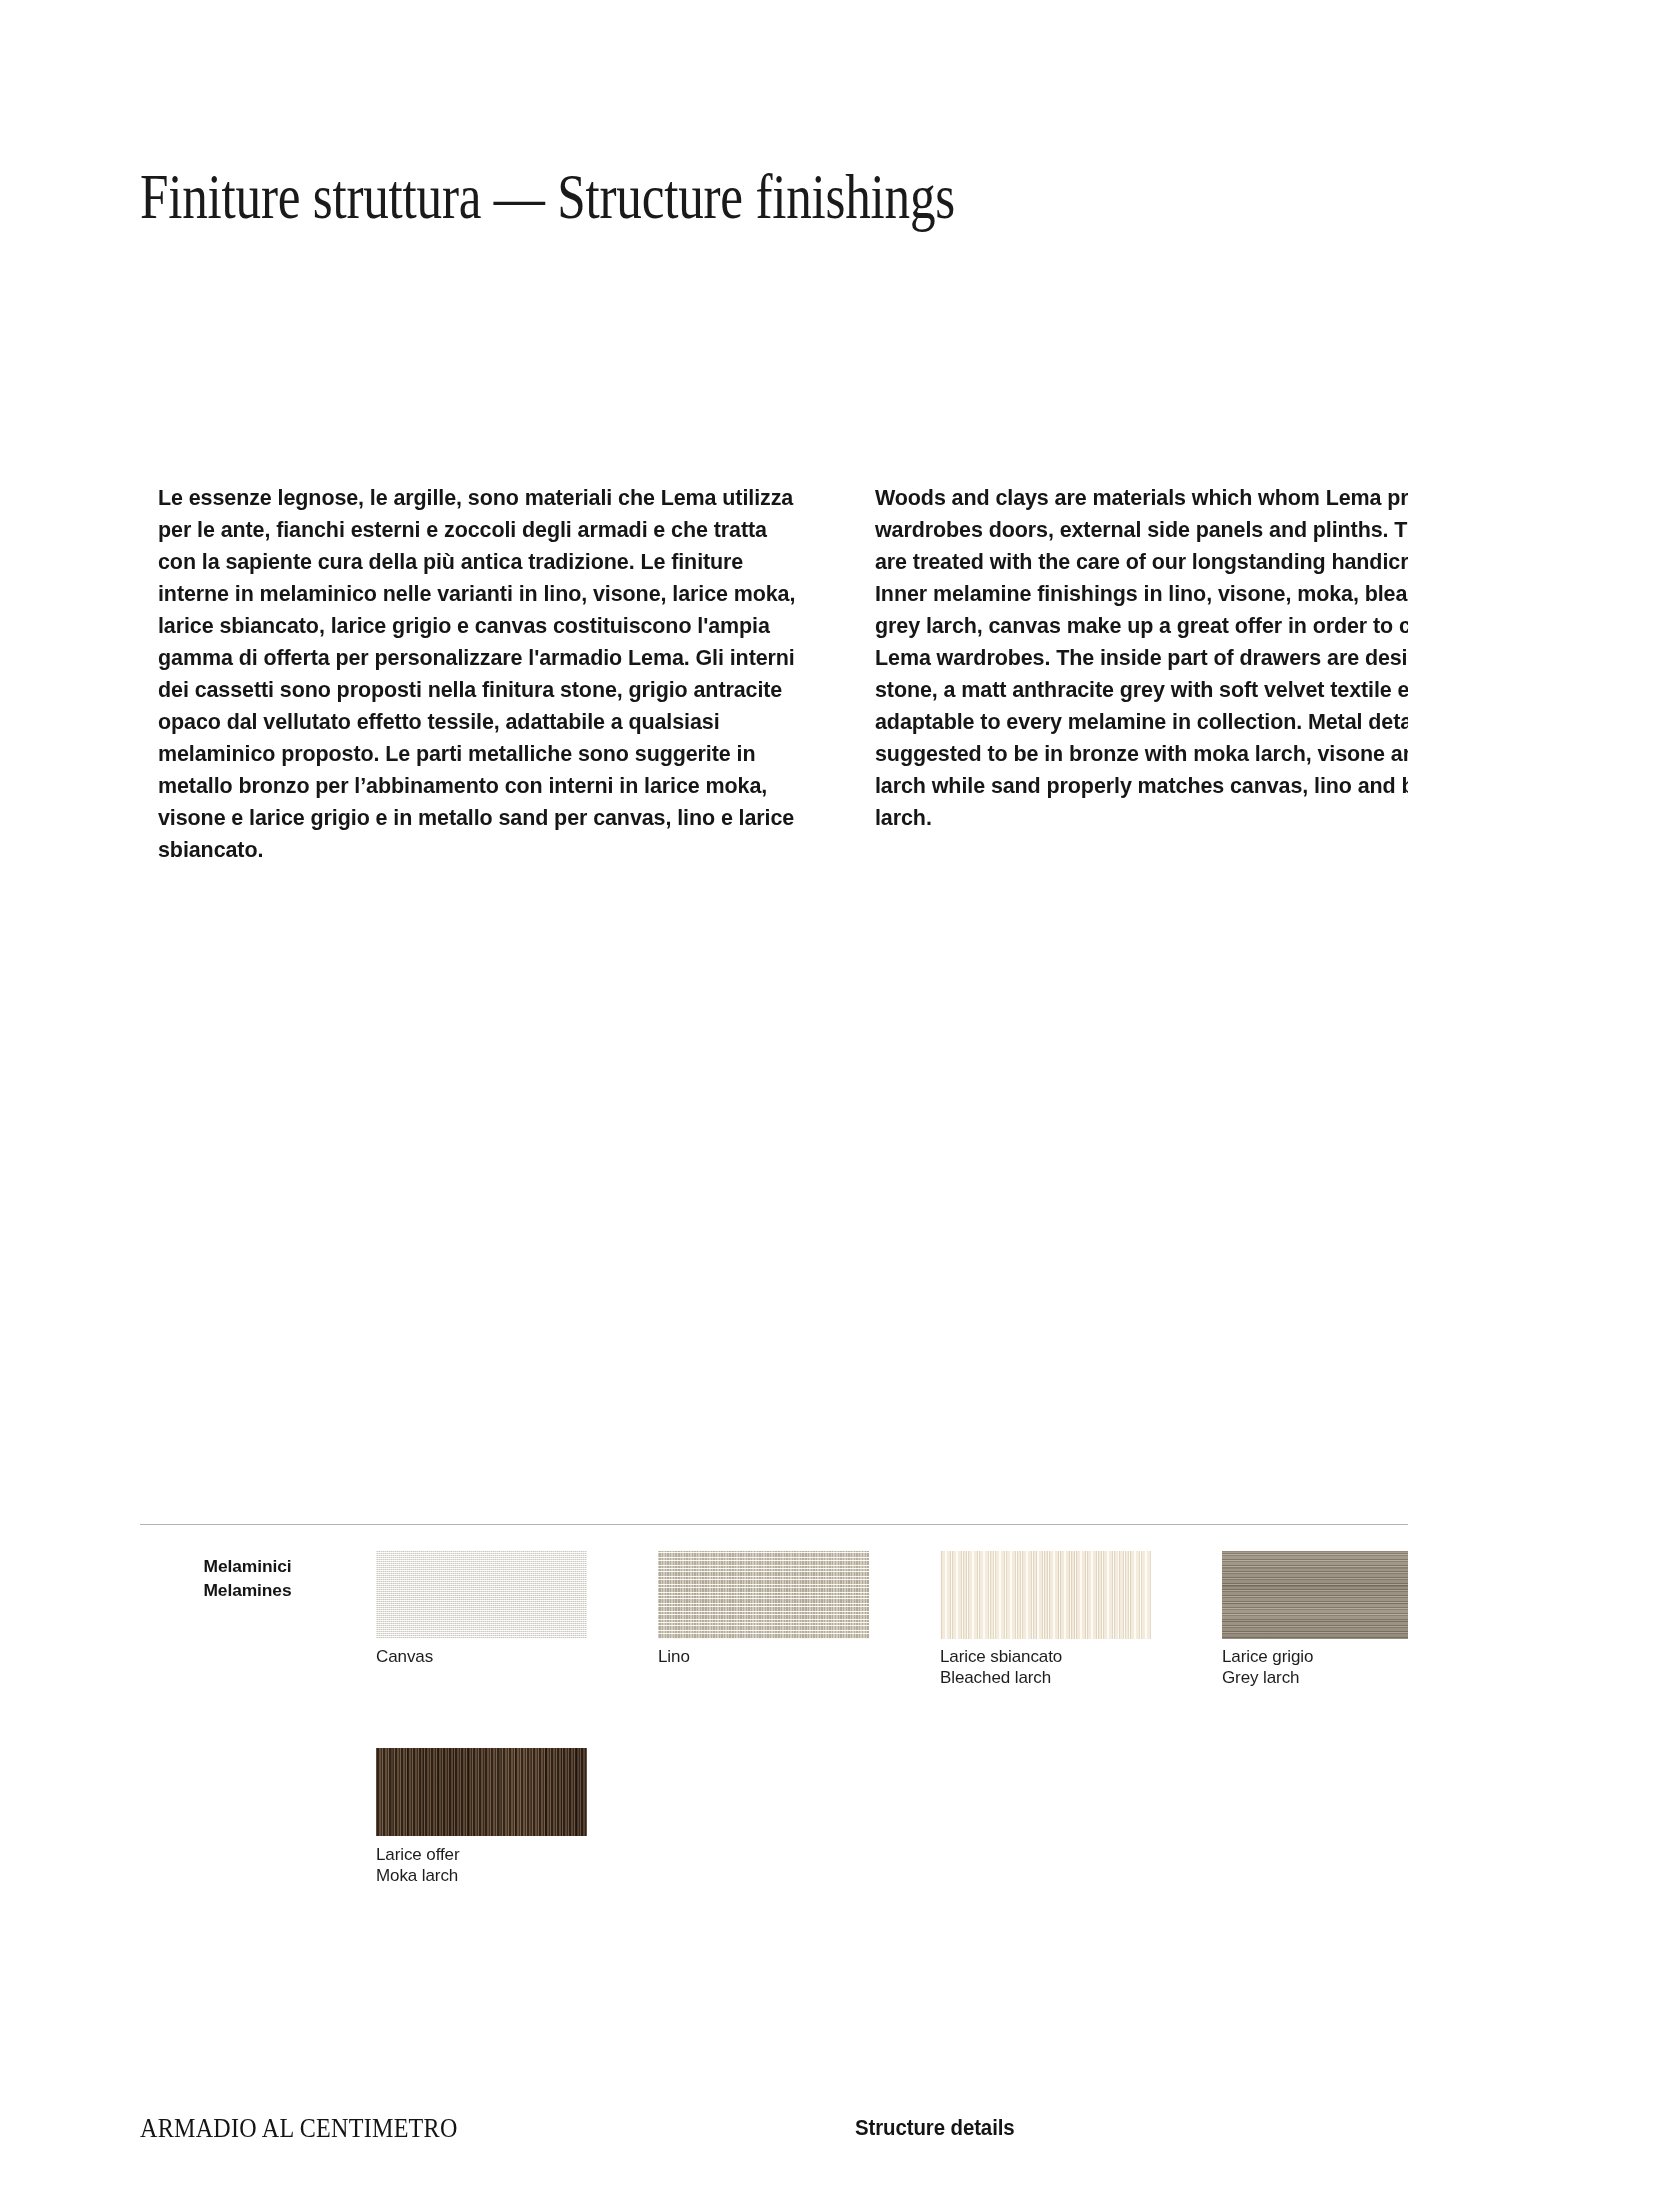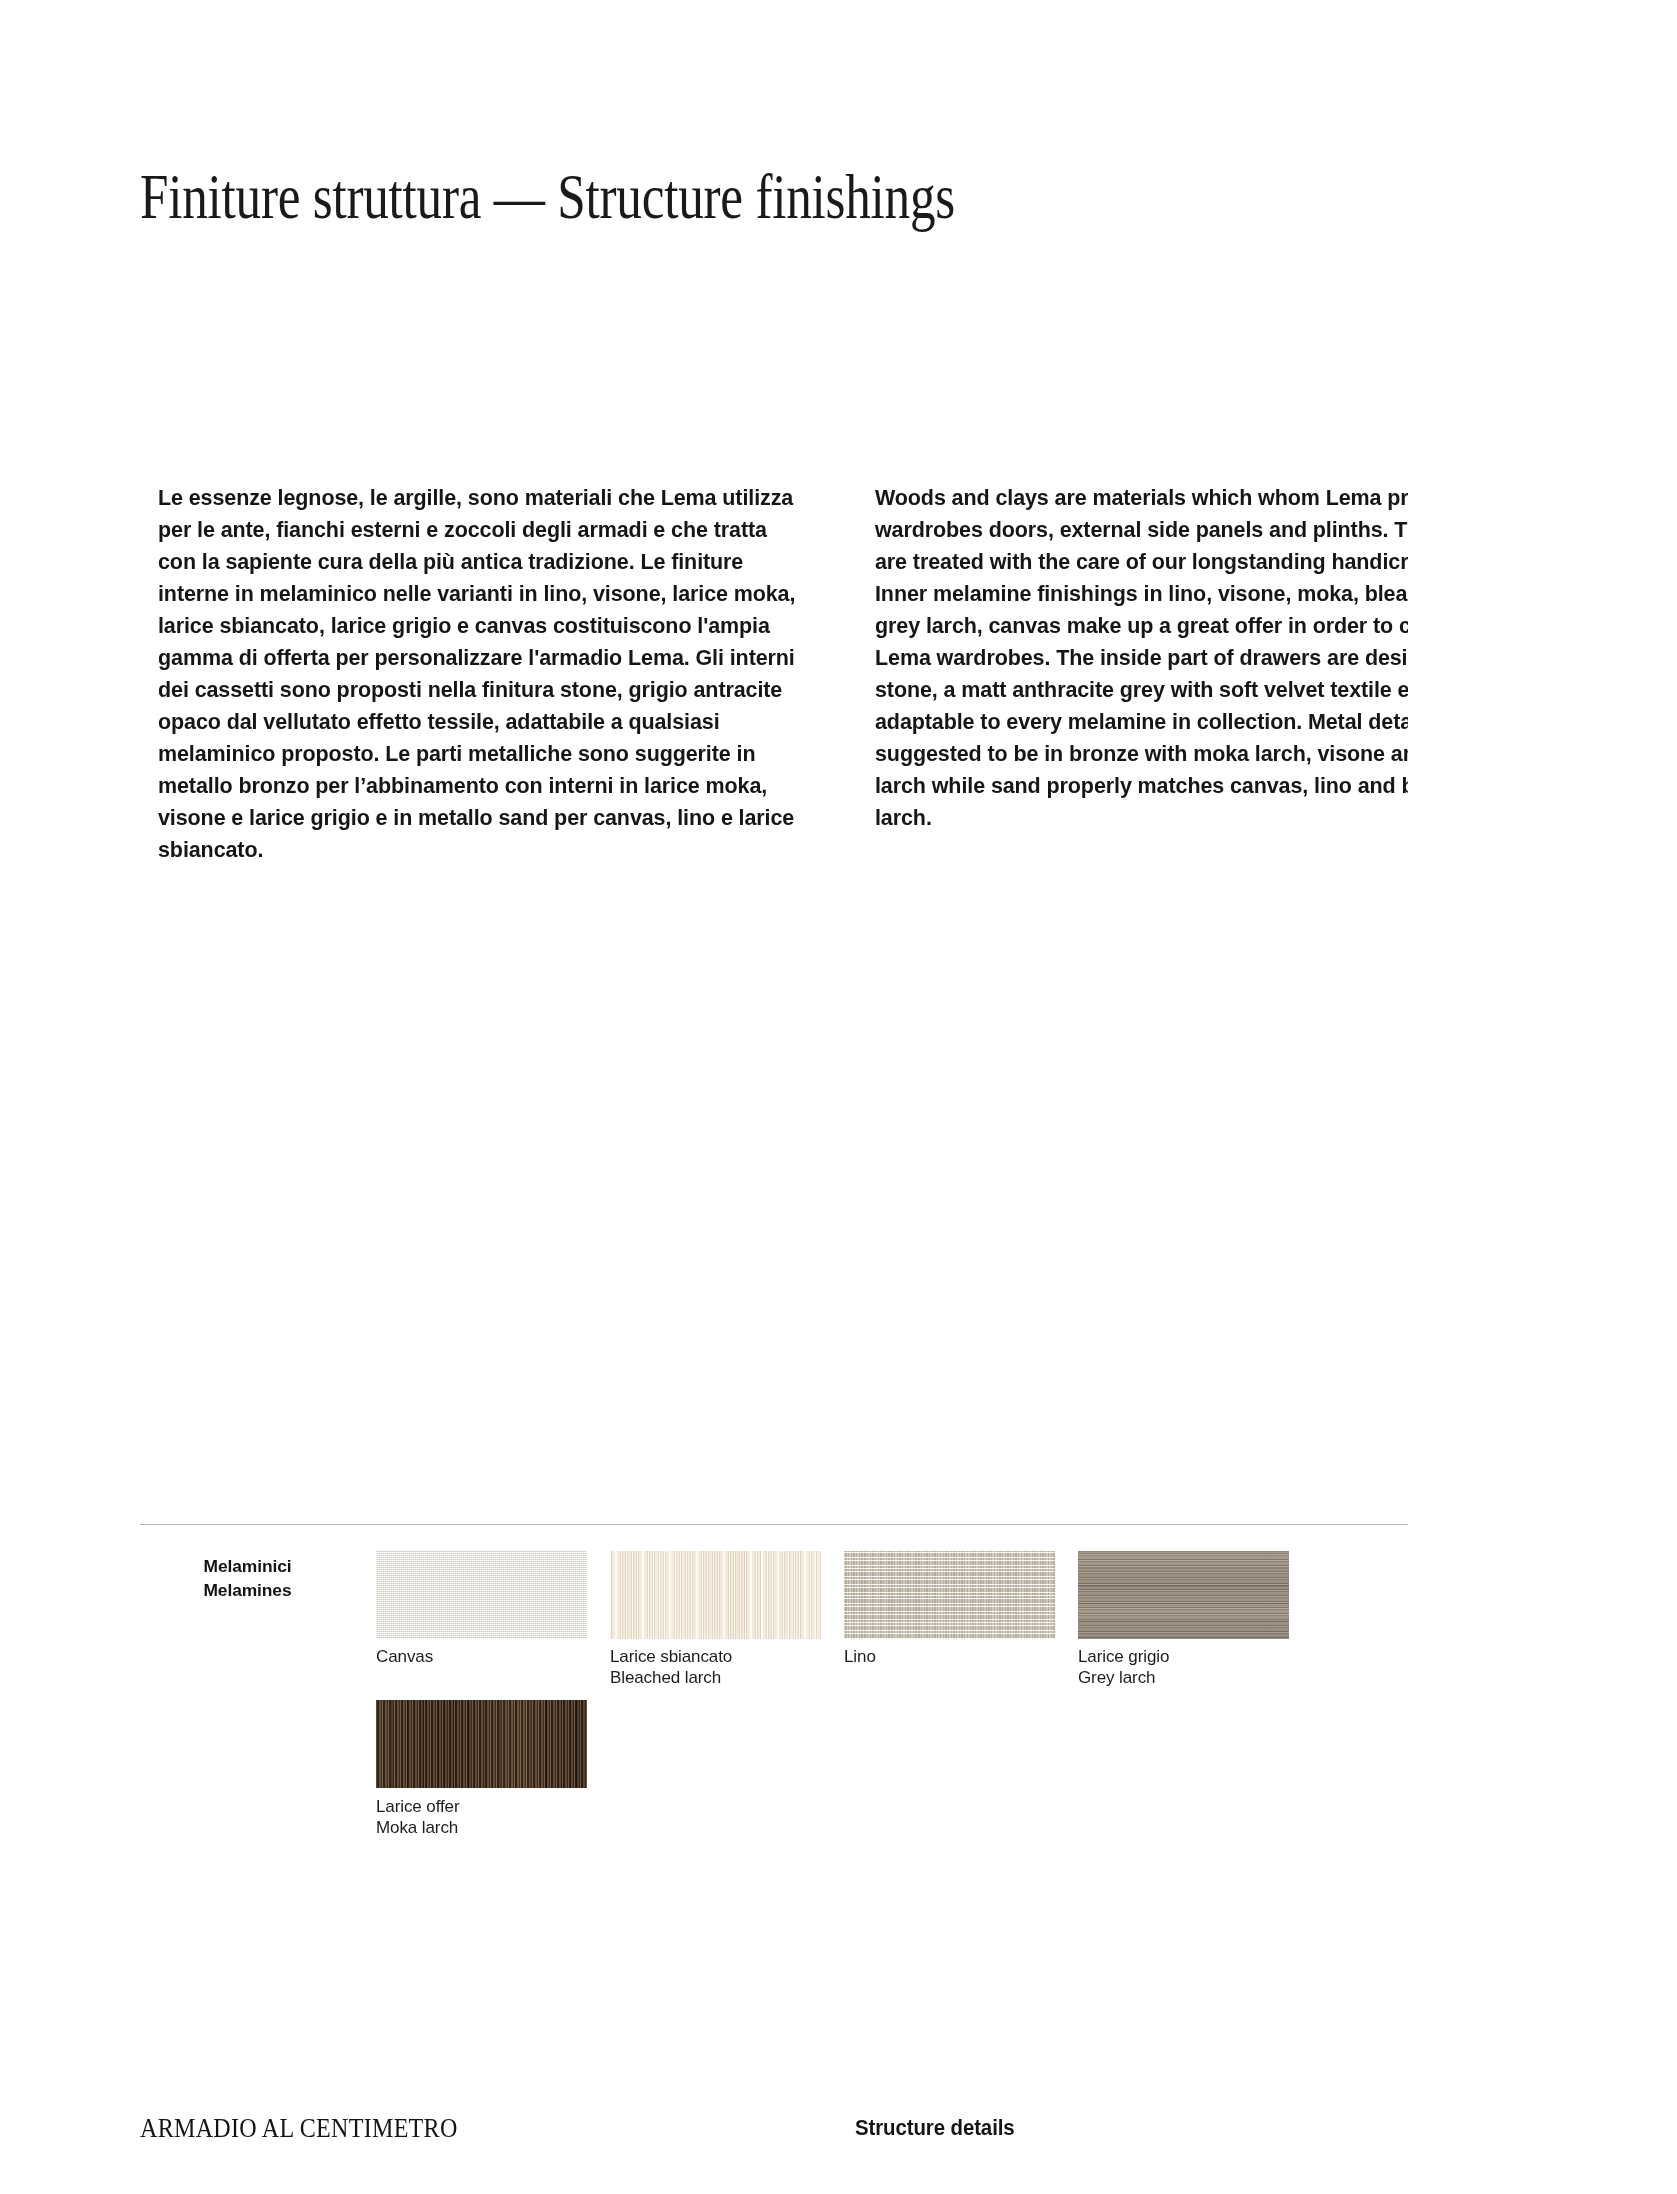--- a/index.html
+++ b/index.html
@@ -95,20 +95,21 @@
   }
   .section-label span { display: block; }
 
   .swatch-grid {
     position: absolute;
     left: 236px;
     top: 0;
     width: 1169px;
     display: flex;
     flex-wrap: wrap;
+    gap: 48px;
   }
   .swatch-cell {
     width: 234px;
     margin-bottom: 12px;
   }
   .swatch-chip {
     width: 211px;
     height: 88px;
     display: block;
   }
@@ -290,31 +291,31 @@
     <div class="swatch-grid">
 
       <div class="swatch-cell">
         <span class="swatch-chip tex-canvas"></span>
         <div class="swatch-caption">
           <span>Canvas</span>
         </div>
       </div>
 
       <div class="swatch-cell">
+        <span class="swatch-chip tex-lino"></span>
+        <div class="swatch-caption">
+          <span>Lino</span>
+        </div>
+      </div>
+
+      <div class="swatch-cell">
         <span class="swatch-chip tex-sbiancato"></span>
         <div class="swatch-caption">
           <span>Larice sbiancato</span>
           <span>Bleached larch</span>
-        </div>
-      </div>
-
-      <div class="swatch-cell">
-        <span class="swatch-chip tex-lino"></span>
-        <div class="swatch-caption">
-          <span>Lino</span>
         </div>
       </div>
 
       <div class="swatch-cell">
         <span class="swatch-chip tex-grigio"></span>
         <div class="swatch-caption">
           <span>Larice grigio</span>
           <span>Grey larch</span>
         </div>
       </div>

